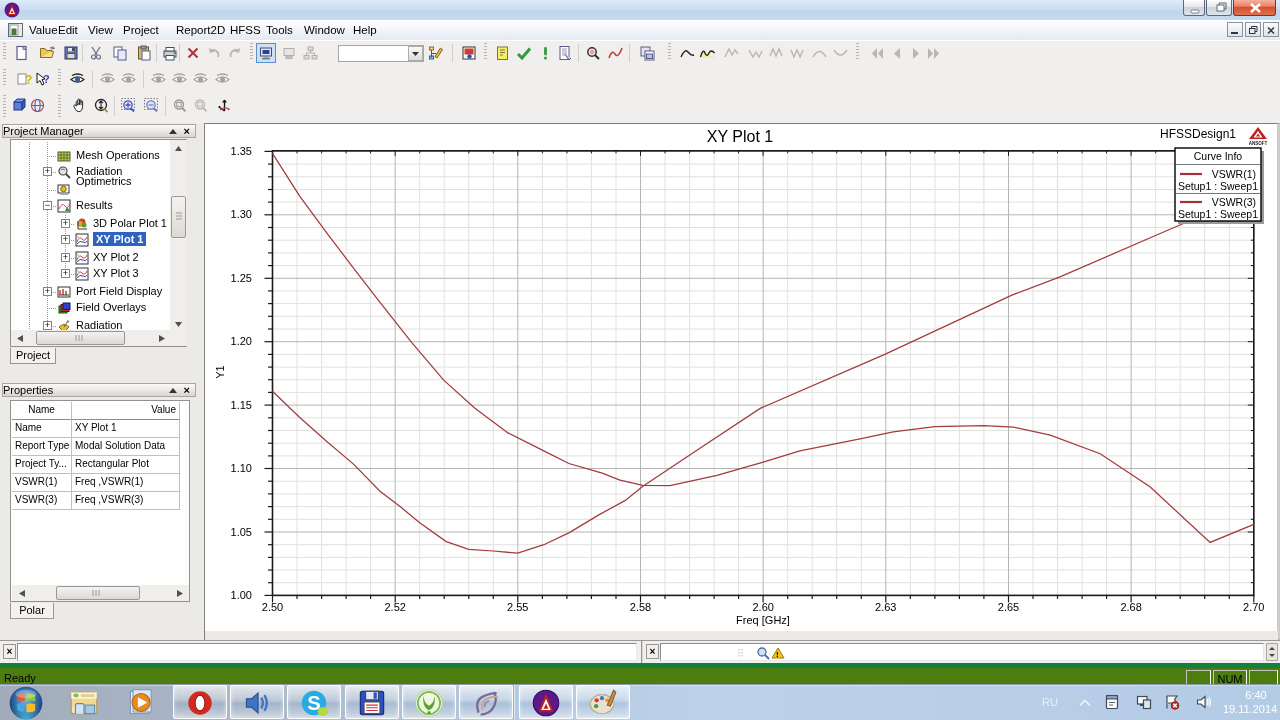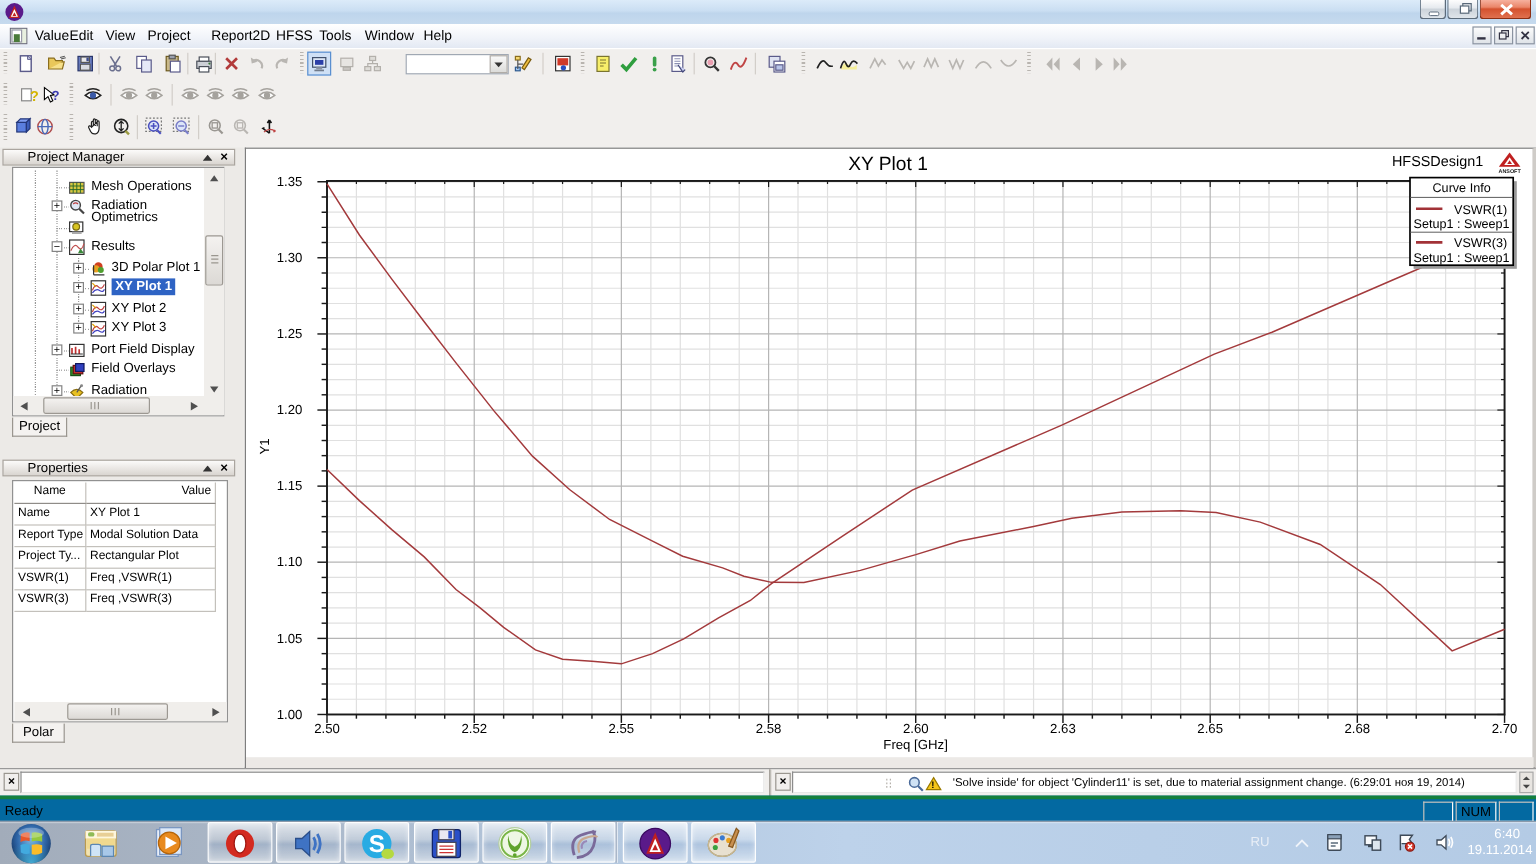--- a/index.html
+++ b/index.html
@@ -10,34 +10,34 @@
 .capbtn.close{background:linear-gradient(180deg,#f6b19e 0%,#ea8568 40%,#d4512e 50%,#e0714f 100%);border-color:#8c2f14}
 .menubar{left:0;top:20px;width:1280px;height:20px;background:linear-gradient(180deg,#ffffff 0%,#f0f3f9 60%,#e3e9f3 100%)}
 .menubar span{position:absolute;top:4px;font-size:11.5px;color:#000}
 .mdibtn{top:2px;width:16px;height:15px;border:1px solid #8a93a0;background:linear-gradient(180deg,#fcfcfc,#dfe3e8);color:#333}
 .toolarea{left:0;top:40px;width:1280px;height:83px;background:#f1efed;border-top:1px solid #fff}
 .grip{position:absolute;width:3px;background-image:repeating-linear-gradient(180deg,#b8b4af 0,#b8b4af 1px,#f1efed 1px,#f1efed 3px)}
 .tsep{position:absolute;width:1px;background:#d2cec9}
 .ticon{position:absolute;width:17px;height:17px}
 .combo{position:absolute;background:#fff;border:1px solid #a0a8b3}
 .dock{left:0;top:123px;width:203px;height:540px;background:#eceae7}
-.phead{position:absolute;height:14px;background:linear-gradient(180deg,#fcfbfa,#d9d5d0);border:1px solid #aaa59f;font-size:11px;color:#000;padding-left:20px;line-height:13px}
+.phead{position:absolute;height:14px;background:linear-gradient(180deg,#fcfbfa,#d9d5d0);border:1px solid #aaa59f;font-size:11px;color:#000;padding-left:0;line-height:13px}
 .pbody{position:absolute;background:#fff;border:1px solid #919191}
 .tree{font-size:11px;color:#000}
 .trow-lbl{position:absolute;white-space:nowrap}
 .expbox{position:absolute;width:9px;height:9px;border:1px solid #848484;background:#fff;font-size:9px;line-height:7px;text-align:center;color:#000}
 .tab{position:absolute;background:#f4f2f0;border:1px solid #9a968f;border-top:none;font-size:11px;text-align:center;color:#000}
 .sb{position:absolute;background:#f0eeeb}
 .sbthumb{position:absolute;background:linear-gradient(180deg,#f4f2f0,#dcd9d5);border:1px solid #9c9892;border-radius:2px}
 .grid-table{position:absolute;font-size:10px;color:#000}
 .gcell{position:absolute;border-right:1px solid #c3c0bb;border-bottom:1px solid #c3c0bb;padding:2px 3px 0 3px;white-space:nowrap;overflow:hidden}
 .msgbar{left:0;top:640px;width:1280px;height:23px;background:#f1efed;border-top:1px solid #999}
 .field{position:absolute;background:#fff;border:1px solid #8c8c8c;border-right-color:#e8e8e8;border-bottom-color:#e8e8e8}
 .xbtn{position:absolute;width:13px;height:15px;background:#f1efed;border:1px solid #9a968f;font-size:10px;line-height:13px;text-align:center;font-weight:bold;color:#000}
-.statusbar{left:0;top:663px;width:1280px;height:37px;background:#0369a1;border-top:3px solid #15803d;font-size:11px;color:#000}
+.statusbar{left:0;top:663px;width:1280px;height:37px;background:#4d7c0f;border-top:5px solid #15803d;font-size:11px;color:#000}
 .scell{position:absolute;top:2px;height:17px;border:1px solid #c6c2bd;border-bottom-color:#fcfcfc;border-right-color:#fcfcfc;font-size:11px;text-align:center;line-height:16px}
 .taskbar{left:0;top:684px;width:1280px;height:36px;background:linear-gradient(90deg,#a2acba 0%,#aab7c8 18%,#b5c9e0 40%,#bdd2ea 55%,#b9cfe8 75%,#b4cbe5 100%)}
 .taskbar::before{content:"";position:absolute;left:0;top:0;width:100%;height:1px;background:#8b9aab}
 .taskbar::after{content:"";position:absolute;left:0;top:1px;width:100%;height:1px;background:rgba(255,255,255,.35)}
 .tbtn{position:absolute;top:685px;width:54px;height:34px;border:1px solid rgba(255,255,255,.95);border-radius:2px;background:linear-gradient(180deg,rgba(255,255,255,.65),rgba(255,255,255,.25) 42%,rgba(130,160,200,.18) 55%,rgba(255,255,255,.4));box-shadow:inset 0 0 4px rgba(255,255,255,.5)}
 .chartwin{left:204px;top:123px;width:1076px;height:517px;background:#fff;border:1px solid #7e7e7e;border-right:3px solid #cfccc8}
 .tray{position:absolute;color:#fff;font-size:11px}
 </style></head>
 <body>
 <div class="abs titlebar">
@@ -782,21 +782,20 @@
  <div class="field" style="left:660px;top:2px;width:604px;height:18px;font-size:9.5px;line-height:17px;white-space:nowrap">
    <svg style="position:absolute;left:77px;top:4px" width="14" height="10" viewBox="0 0 14 10">
         <path d="M1 1 V9 M4 1 V9" stroke="#b5b1ab" stroke-dasharray="1.5 1.5"></path>
       </svg>
    <svg style="position:absolute;left:95px;top:2px" width="30" height="14" viewBox="0 0 30 14">
         <circle cx="6" cy="6" r="4" fill="#cfe2f5" stroke="#4a6a9a" stroke-width="1.3"></circle>
         <path d="M9 9 L13 13" stroke="#4a6a9a" stroke-width="1.8"></path>
         <path d="M22 2 L28 12 H16 Z" fill="#f5c518" stroke="#9a7a00"></path>
         <text x="21.3" y="11" font-size="8" font-weight="bold" fill="#000" text-anchor="middle">!</text>
       </svg>
-   <span style="position:absolute;left:133px">'Solve inside' for object 'Cylinder11' is set, due to material assignment change. (6:29:01 ноя 19, 2014)</span>
  </div>
  <div class="abs" style="left:1266px;top:2px;width:12px;height:18px;background:#e8e5e1;border:1px solid #aaa"><svg width="10" height="16" viewBox="0 0 10 16">
         <path d="M2 6 L5 3 L8 6 Z" fill="#444"></path>
         <path d="M2 10 L5 13 L8 10 Z" fill="#444"></path>
       </svg></div>
 </div>
 <div class="abs statusbar">
  <span class="abs" style="left:4px;top:4px">Ready</span>
  <div class="scell" style="left:1186px;width:25px"></div>
  <div class="scell" style="left:1213px;width:34px">NUM</div>

